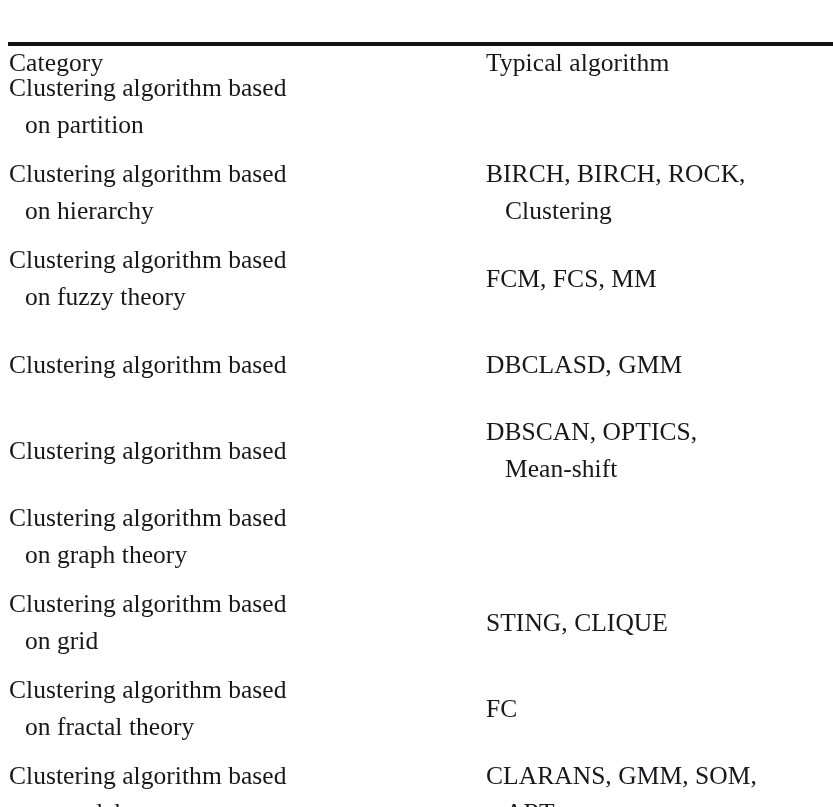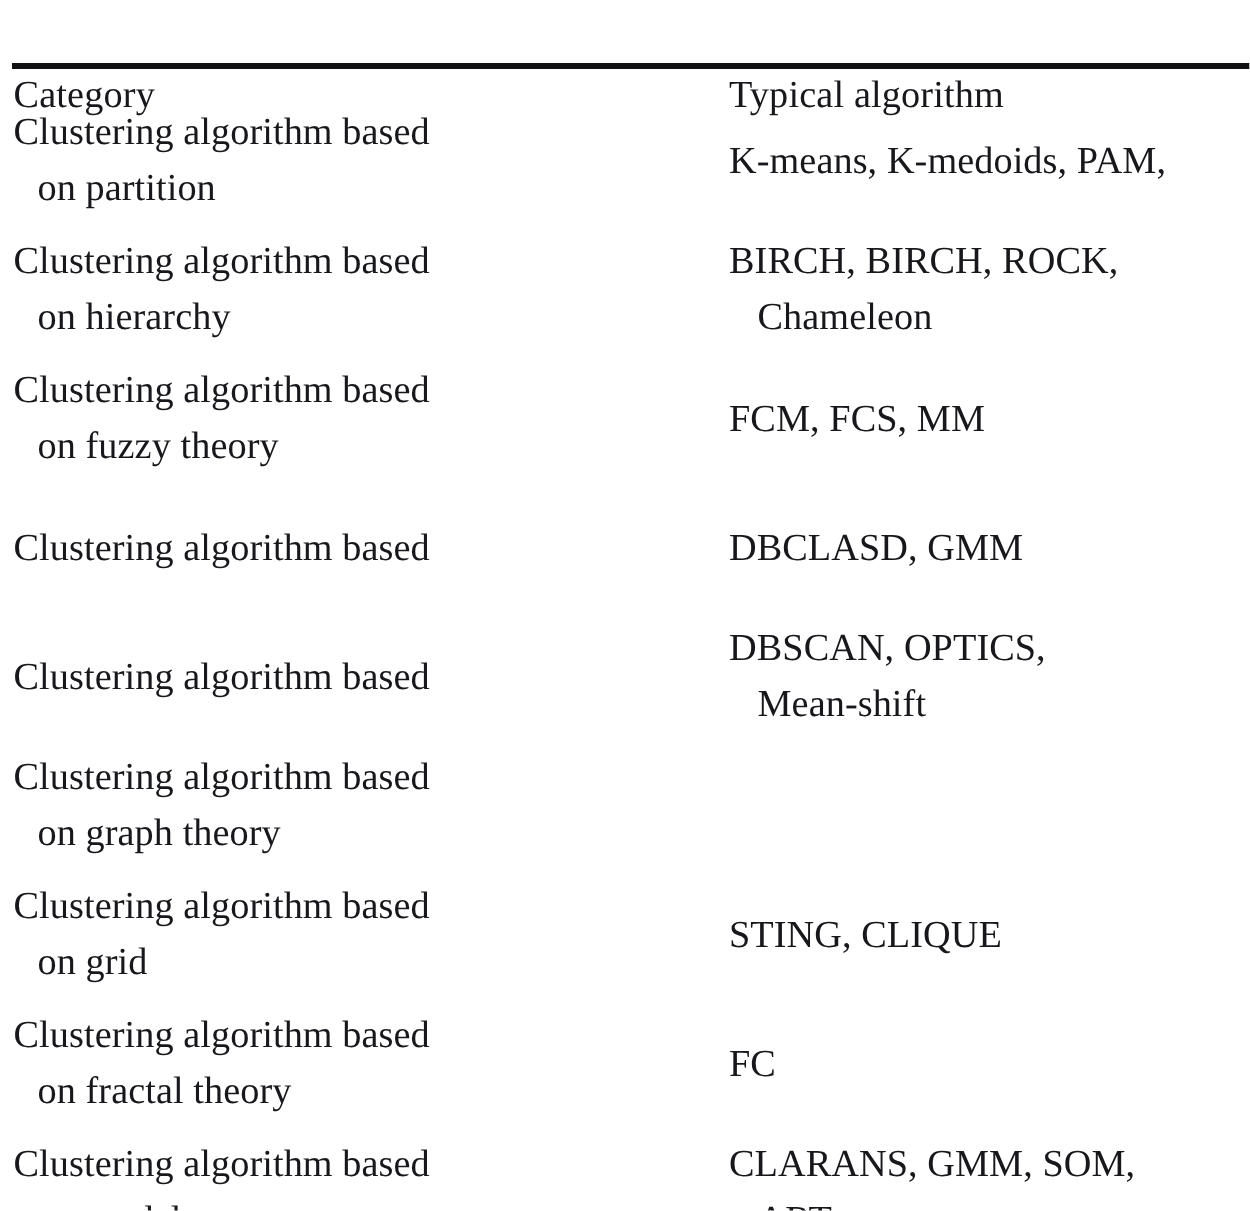--- a/index.html
+++ b/index.html
@@ -117,32 +117,31 @@
   <div class="header-rule" style="background: rgb(17, 17, 20);"></div>
 
   <div class="table-body">
 
     <div class="table-row">
       <div class="cell cell-category">
         <div class="line-1">Clustering algorithm based</div>
         <div class="line-2">on partition</div>
       </div>
       <div class="cell cell-algorithm">
-        <div class="line-1">K-means, K-medoids, PAM,</div>
       </div>
     </div>
 
     <div class="table-row">
       <div class="cell cell-category">
         <div class="line-1">Clustering algorithm based</div>
         <div class="line-2">on hierarchy</div>
       </div>
       <div class="cell cell-algorithm">
         <div class="line-1">BIRCH, BIRCH, ROCK,</div>
-        <div class="line-2">Chameleon</div>
+        <div class="line-2">Clustering</div>
       </div>
     </div>
 
     <div class="table-row">
       <div class="cell cell-category">
         <div class="line-1">Clustering algorithm based</div>
         <div class="line-2">on fuzzy theory</div>
       </div>
       <div class="cell cell-algorithm">
         <div class="line-1">FCM, FCS, MM</div>

